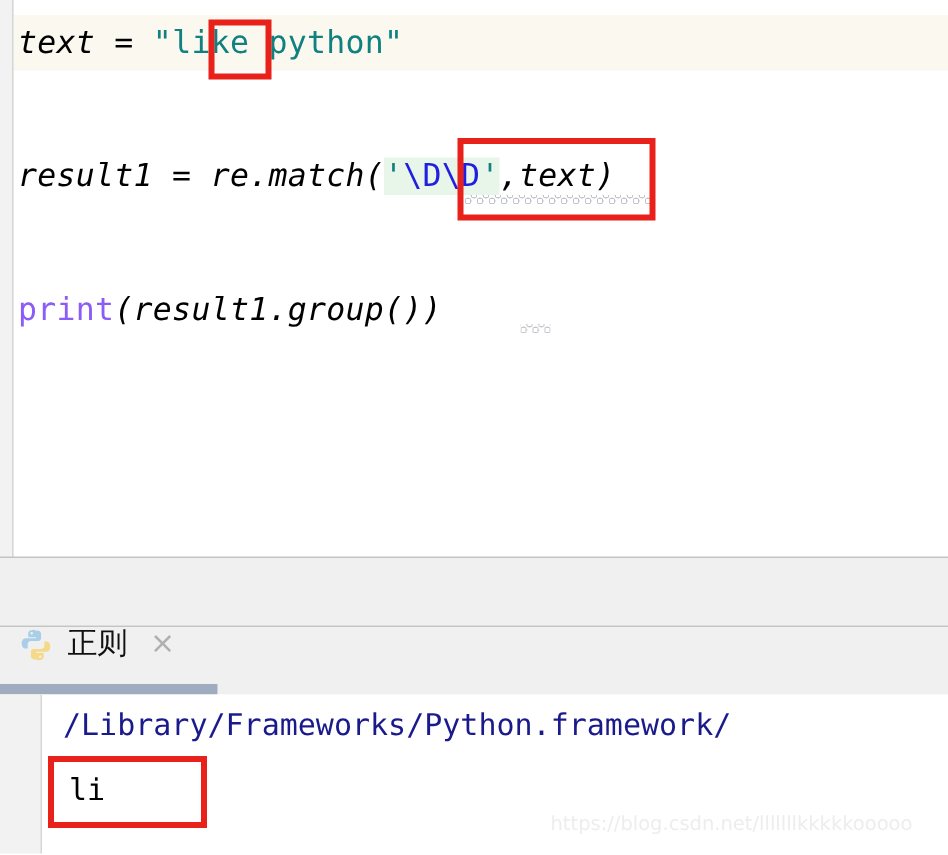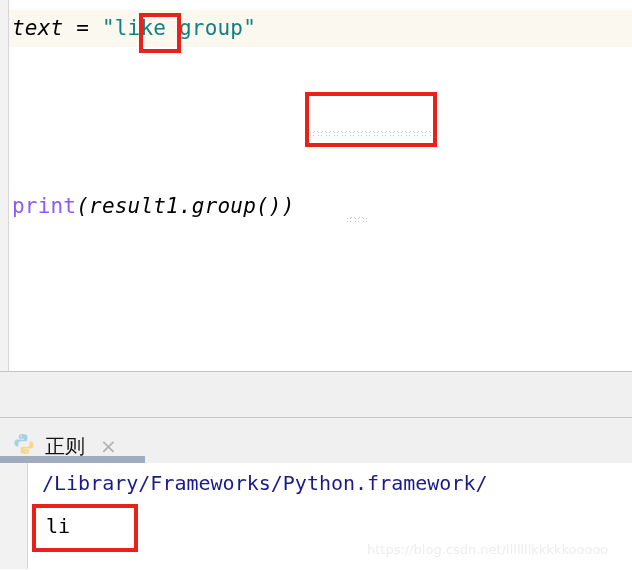--- a/index.html
+++ b/index.html
@@ -133,21 +133,21 @@
     left: 0; top: 418px;
     width: 632px;
     height: 38px;
     background: #f0f0f0;
   }
   #run-tab {
     position: absolute;
     left: 12px; top: 0;
     height: 38px;
     display: flex;
-    align-items: flex-end;
+    align-items: flex-start;
     gap: 9px;
   }
   #python-icon { width: 24px; height: 24px; display: block; }
   #run-tab-label {
     font-family: "DejaVu Sans", sans-serif;
     font-size: 20px;
     color: #101010;
     line-height: 1;
   }
   #run-tab-close {
@@ -219,22 +219,23 @@
 </style>
 </head>
 <body>
 
 <div id="editor-pane">
 
   <div id="editor-top-strip"></div>
   <div id="current-line-highlight"></div>
   <div id="editor-gutter"></div>
 
-  <div class="code-line" id="code-line-1"><span class="tok-plain">text = </span><span class="tok-string">"</span><span class="tok-string">li</span><span class="tok-string">ke group</span><span class="tok-string">"</span></div>
-
+  <div class="code-line" id="code-line-1"><span class="tok-plain">text = </span><span class="tok-string">"</span><span class="tok-string">li</span><span class="tok-string">ke python</span><span class="tok-string">"</span></div>
+
+  <div class="code-line" id="code-line-2"><span class="tok-plain">result1 = re.match(</span><span class="regex-highlight"><span class="tok-string">'</span><span class="tok-escape">\D</span><span class="tok-escape">\D</span><span class="tok-string">'</span></span><span class="tok-plain">,text)</span></div>
   <div class="wavy" id="regex-wavy"></div>
 
   <div class="code-line" id="code-line-3"><span class="tok-builtin">print</span><span class="tok-plain">(result1.group())</span></div>
   <div class="wavy" id="print-wavy"></div>
 
 </div>
 
 <div class="red-box" id="redbox-like"></div>
 <div class="red-box" id="redbox-regex"></div>
 

